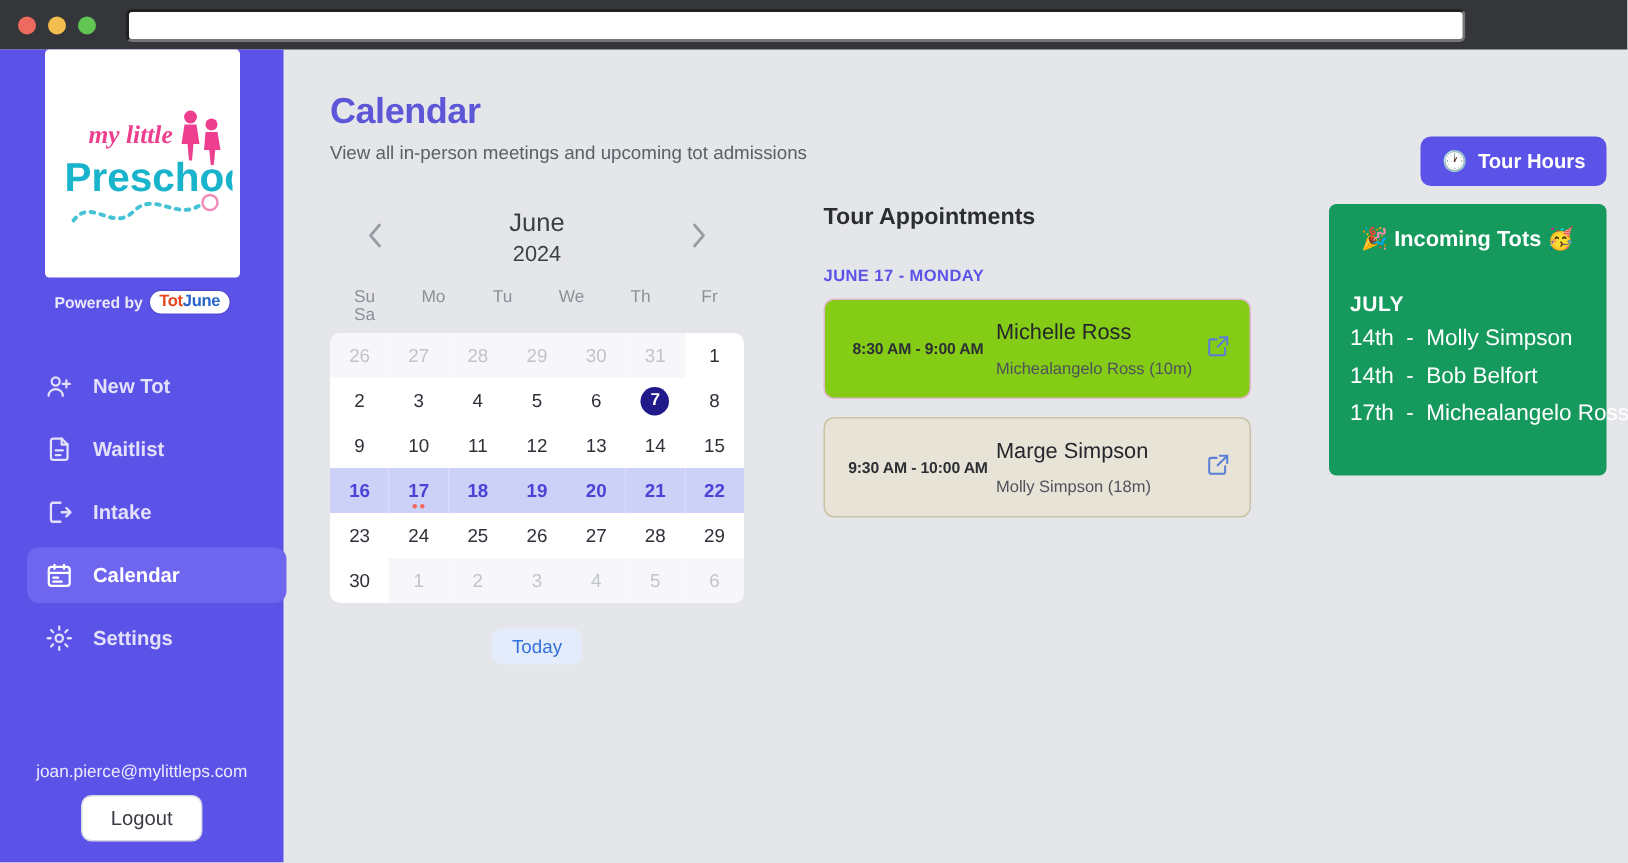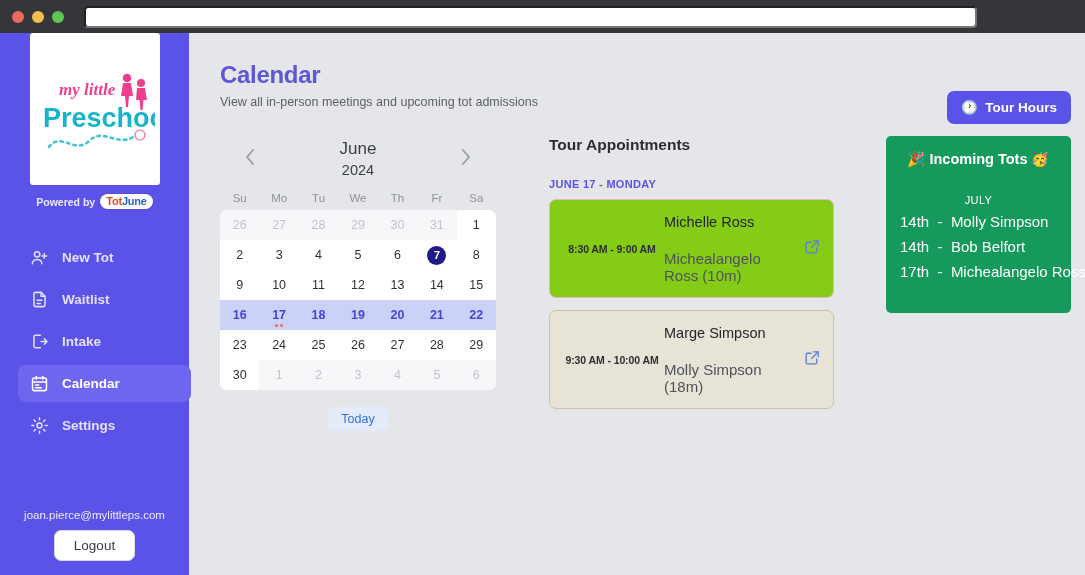--- a/index.html
+++ b/index.html
@@ -89,21 +89,21 @@
   .cal-col { width:276px; flex-shrink:0; }
   .cal-head {
     display:flex; align-items:center; justify-content:space-between;
     padding:0 22px; height:46px;
   }
   .chev { cursor:pointer; color:#9a9ca4; display:block; }
   .cal-month { text-align:center; line-height:1.22; }
   .cal-month .m { font-size:17px; color:#3c3f46; }
   .cal-month .y { font-size:14.5px; color:#3c3f46; }
 
-  .dow-row { display:grid; grid-template-columns:repeat(7,1fr); margin:10px 0 6px; }
+  .dow-row { display:grid; grid-template-columns:repeat(6,1fr); margin:10px 0 6px; }
   .dow {
     text-align:center; font-size:11.5px; color:#8e9099; font-weight:400;
   }
 
   .cal-grid {
     display:grid; grid-template-columns:repeat(7,1fr);
     background:#ffffff; border-radius:7px; overflow:hidden;
   }
   .cell {
     height:30px; display:flex; flex-direction:column;
@@ -138,34 +138,34 @@
     padding:13px 12px 13px 10px; margin-bottom:12px; min-height:62px;
   }
   .appt-card.pink { background:#84cc16; border:1px solid #e2b6cc; }
   .appt-card.tan  { background:#e7e3d6; border:1px solid #c9c2a5; }
   .appt-time {
     font-size:10.5px; font-weight:700; color:#2c2e34; width:104px;
     flex-shrink:0; text-align:center; letter-spacing:-0.1px;
   }
   .appt-who { flex:1; }
   .appt-name { font-size:14.5px; color:#24262c; line-height:1.25; }
-  .appt-child { font-size:15px; color:#4f525a; margin-top:19px; }
+  .appt-child { font-size:11px; color:#4f525a; margin-top:9px; }
   .ext-link { flex-shrink:0; cursor:pointer; display:block; margin-left:6px; }
 
   
   .tots-col { margin-left:52px; }
   .tots-card {
     width:185px; background:#15995d; border-radius:5px;
     padding:15px 14px 29px; color:#ffffff;
   }
   .tots-title {
     font-size:14.5px; font-weight:700; text-align:center; margin-bottom:26px;
   }
   .tots-month {
-    font-size:11px; font-weight:400; letter-spacing:0.4px; margin-bottom:4px;text-align:center;
+    font-size:14px; font-weight:700; letter-spacing:0.4px; margin-bottom:4px;
   }
   .tots-row { font-size:15px; line-height:1.65; white-space:nowrap; }
 </style>
 </head>
 <body>
 
 <div class="chrome">
   <div class="lights">
     <span class="light l-red"></span>
     <span class="light l-yellow"></span>

